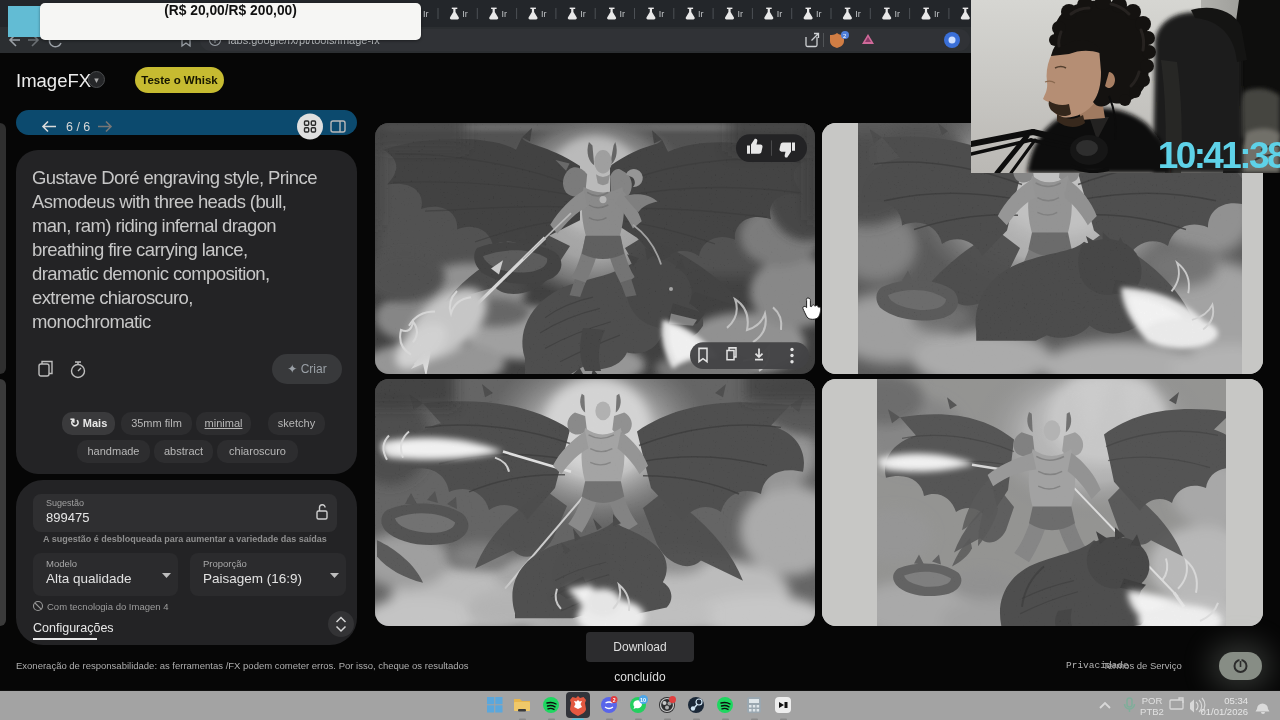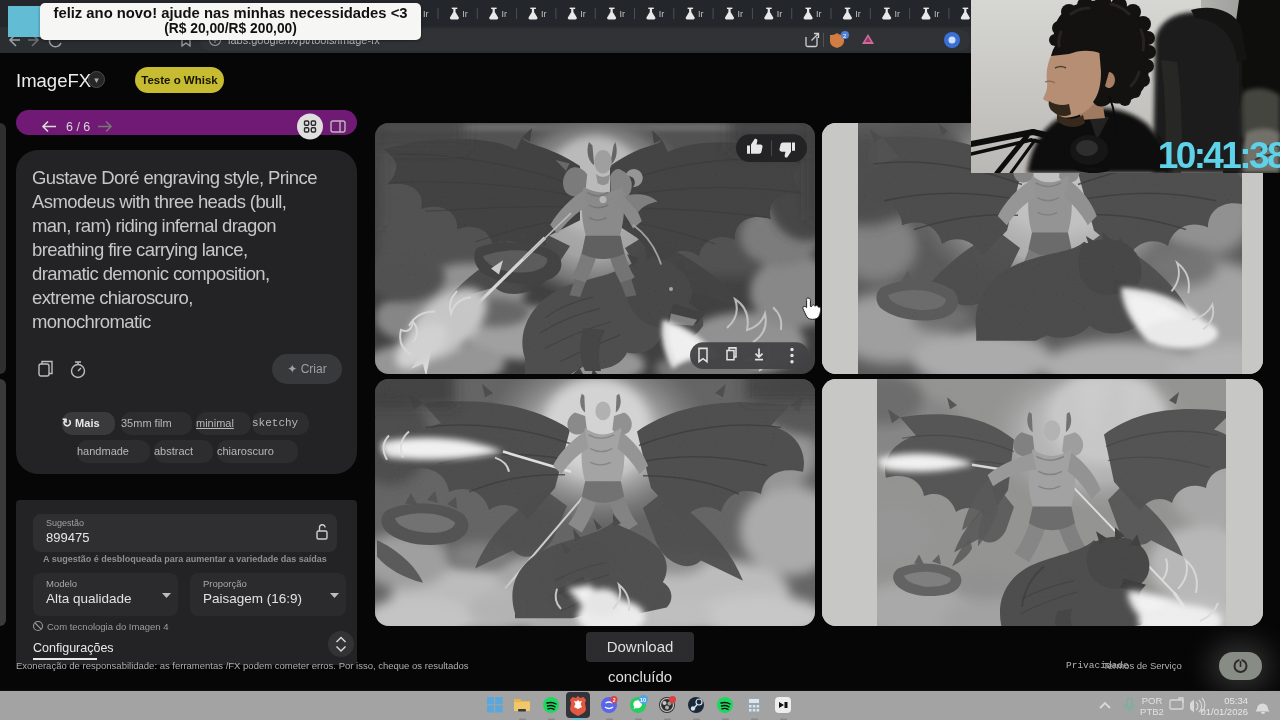--- a/index.html
+++ b/index.html
@@ -10,31 +10,31 @@
   
   #tabstrip { left:0; top:0; width:1280px; height:27px; background:#23262a; }
   #addrbar { left:0; top:27px; width:1280px; height:26px; background:#2b2e31; }
   #pagebg { left:0; top:53px; width:1280px; height:637px; background:#060606; }
   
   #hdr-title { left:16px; top:70px; color:#ececec; font-size:18.5px; font-weight:400; letter-spacing:0px;}
   #hdr-circle { left:88px; top:71px; width:17px; height:17px; border-radius:50%; background:#252628; border:1px solid #4a4c4e; color:#aaa; font-size:9px; text-align:center; line-height:16px;}
   #whisk { left:135px; top:67px; width:89px; height:26px; border-radius:13px; background:#c6bb31; color:#151500; font-size:11.5px; font-weight:700; text-align:center; line-height:26px; }
   
   .card { position:absolute; background:#232325; }
-  #navcard { left:16px; top:110px; width:341px; height:25px; border-radius:17px; background:#701a75; color:#dadada; }
+  #navcard { left:16px; top:110px; width:341px; height:25px; border-radius:17px; background:#0c4a6e; color:#dadada; }
   #promptcard { left:16px; top:150px; width:341px; height:324px; border-radius:22px; }
   #prompt-text { left:32px; top:166px; width:320px; color:#c7c7c7; font-size:18.5px; line-height:24px; font-weight:400; letter-spacing:-0.6px; white-space:nowrap; }
   #criar { left:272px; top:354px; width:70px; height:30px; border-radius:15px; background:#38393b; color:#9aa0a6; font-size:12px; text-align:center; line-height:30px; }
-  .chip { position:absolute; height:23px; border-radius:10px; background:#2d2d2f; color:#b7b7b7; font-size:11px; line-height:23px; }
-  #setcard { left:16px; top:500px; width:341px; height:165px; border-radius:4px; }
+  .chip { position:absolute; height:23px; border-radius:10px; background:#2d2d2f; color:#b7b7b7; font-size:11px; line-height:23px; text-align:center; }
+  #setcard { left:16px; top:480px; width:341px; height:165px; border-radius:27px; }
   #foot-left { left:16px; top:660px; color:#aeaeae; font-size:9.5px; }
   #privacidade { left:1066px; top:660px; color:#b2b2b2; font-size:9.5px;font-family:Liberation Mono, monospace; }
   #termos { left:1103px; top:660px; color:#b2b2b2; font-size:9.5px; }
   #fab { left:1219px; top:652px; width:43px; height:28px; border-radius:14px; background:#878d85; box-shadow:0 0 28px 10px rgba(190,200,190,0.22); }
-  #toast { left:586px; top:632px; width:108px; height:30px; background:#2c2c2e; border-radius:4px; color:#dfdfdf; font-size:15px; text-align:center; line-height:30px; }
+  #toast { left:586px; top:632px; width:108px; height:30px; background:#2c2c2e; border-radius:4px; color:#dfdfdf; font-size:12px; text-align:center; line-height:30px; }
   
   .tile { position:absolute; border-radius:14px; overflow:hidden; background:#18181a; }
   #tile1 { left:375px; top:123px; width:440px; height:251px; }
   #tile2 { left:822px; top:123px; width:441px; height:251px; background:#c7c7c5; }
   #tile3 { left:375px; top:379px; width:440px; height:247px; }
   #tile4 { left:822px; top:379px; width:441px; height:247px; background:#c7c7c5; }
   
   #banner { left:40px; top:3px; width:381px; height:37px; background:#f6f6f4; border-radius:5px; box-shadow:0 1px 3px rgba(0,0,0,.4); color:#111; font-weight:700; text-align:center; }
   #bannercyan { left:8px; top:6px; width:34px; height:31px; background:#62bcd4; }
   #webcam { left:971px; top:0; width:309px; height:173px; overflow:hidden; }
@@ -169,21 +169,21 @@
     <g stroke="#bdbdbd" stroke-width="1.4" fill="none">
       <rect x="1" y="4" width="10" height="12" rx="2"></rect>
       <path d="M4 4 v-2.5 h10 v12 h-3"></path>
       <circle cx="40" cy="11" r="6.5"></circle>
       <path d="M37 2 h6 M40 2 v2.5 M40 11 l3 -3"></path>
     </g>
   </svg>
   <div class="chip" style="left:62px;  top:412px; width:53px; background:#3a3a3c; color:#e8e8e8; font-weight:700;"><span style="font-size:12px;">↻</span> Mais</div>
   <div class="chip" style="left:121px; top:412px; width:71px;">35mm film</div>
   <div class="chip" style="left:196px; top:412px; width:55px;text-decoration:underline;">minimal</div>
-  <div class="chip" style="left:252px; top:412px; width:57px;font-family:Liberation Mono, monospace;">sketchy</div>
+  <div class="chip" style="left:268px; top:412px; width:57px;">sketchy</div>
   <div class="chip" style="left:77px;  top:440px; width:73px;">handmade</div>
   <div class="chip" style="left:154px; top:440px; width:59px;">abstract</div>
   <div class="chip" style="left:217px; top:440px; width:81px;">chiaroscuro</div>
   <div class="card" id="setcard">
     <svg width="341" height="165" xmlns="http://www.w3.org/2000/svg">
       <rect x="17" y="14" width="304" height="38" rx="8" fill="#2f2f31"></rect>
       <text x="30" y="26" font-size="9" fill="#a0a0a0" font-family="Liberation Sans">Sugestão</text>
       <text x="30" y="42" font-size="13" fill="#e6e6e6" font-family="Liberation Sans">899475</text>
       <g stroke="#cfcfcf" stroke-width="1.4" fill="none">
         <rect x="301" y="31" width="10" height="8" rx="1.5"></rect>
@@ -751,21 +751,20 @@
   <div class="abs" id="privacidade">Privacidade</div>
   <div class="abs" id="termos">Termos de Serviço</div>
   <div class="abs" id="fab"><svg width="43" height="28" xmlns="http://www.w3.org/2000/svg">
       <circle cx="21.5" cy="14" r="6" fill="none" stroke="#2c2c2c" stroke-width="2"></circle>
       <rect x="20.5" y="7" width="2" height="6" fill="#878d85"></rect>
       <rect x="20.7" y="9" width="1.6" height="6" fill="#2c2c2c"></rect>
     </svg></div>
 
   <div class="abs" id="bannercyan"></div>
   <div class="abs" id="banner">
-    <div style="font-size:14.8px; margin-top:2px;">feliz ano novo! ajude nas minhas necessidades &lt;3</div>
     <div style="font-size:13.8px; margin-top:0px;">(R$ 20,00/R$ 200,00)</div>
   </div>
 
   <div class="abs" id="webcam">
     <svg width="309" height="173" viewBox="0 0 309 173" xmlns="http://www.w3.org/2000/svg">
       <defs>
         <linearGradient id="wall" x1="0" y1="0" x2="1" y2="0">
           <stop offset="0%" stop-color="#dedeD9"></stop>
           <stop offset="40%" stop-color="#d2d2ce"></stop>
           <stop offset="70%" stop-color="#b6b6b2"></stop>

